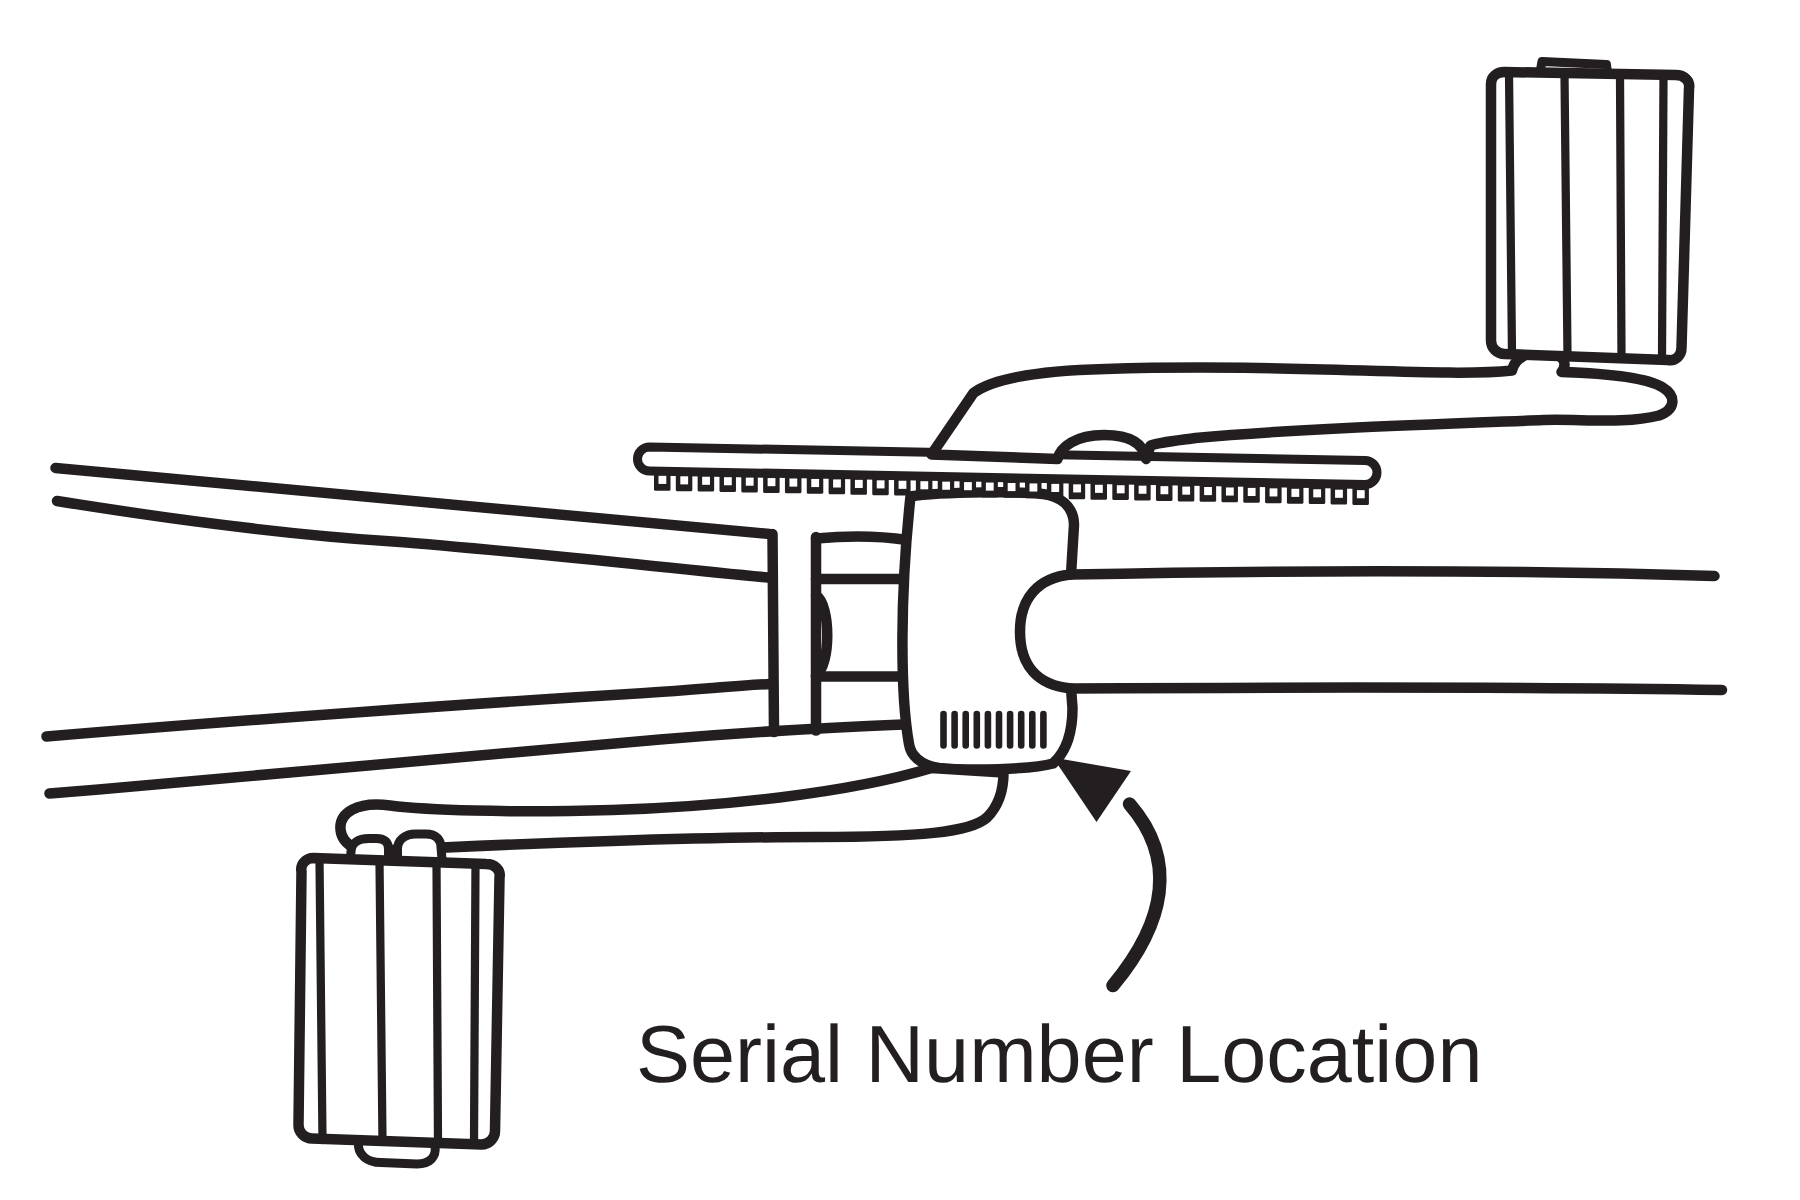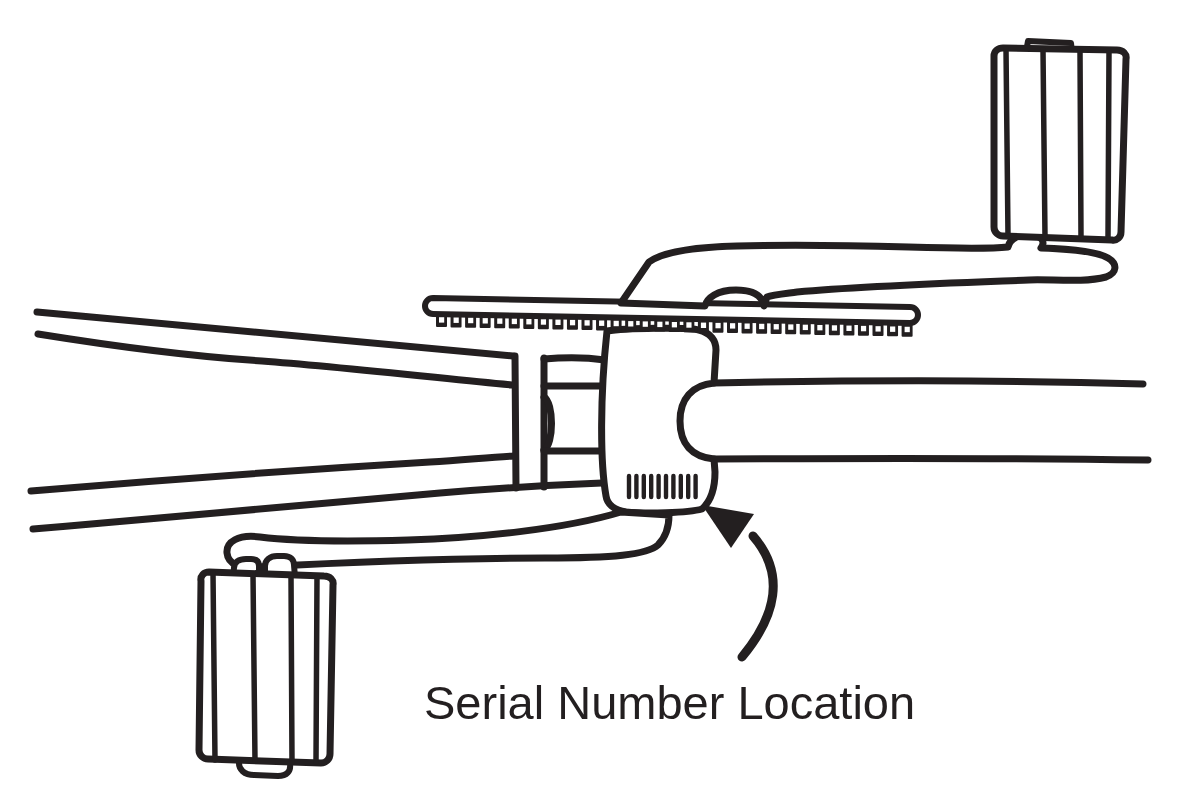--- a/index.html
+++ b/index.html
@@ -1,21 +1,21 @@
 <!DOCTYPE html>
 <html><head>
 <meta charset="utf-8">
 <style>
   html,body{margin:0;padding:0;background:#fff;}
   .stage{position:relative;width:1200px;height:800px;background:#fff;overflow:hidden;
          font-family:"Liberation Sans",sans-serif;}
   .stage svg{position:absolute;left:0;top:0;width:1200px;height:800px;color:#231f20;}
   .diagram-label{
     position:absolute;left:424px;top:678px;width:480px;
-    text-align:center;font-size:47px;line-height:50px;letter-spacing:0;
+    text-align:center;font-size:54px;line-height:50px;letter-spacing:0;
     color:#231f20;white-space:nowrap;
   }
   path,line,rect,polygon{vector-effect:none;}
 </style>
 </head>
 <body style="background: rgb(255, 255, 255);">
 
 <div class="stage">
   <svg viewBox="0 0 1200 800" style="color: rgb(35, 31, 32);">
     <g fill="none" stroke="currentColor" stroke-width="7" stroke-linecap="round" stroke-linejoin="round">

